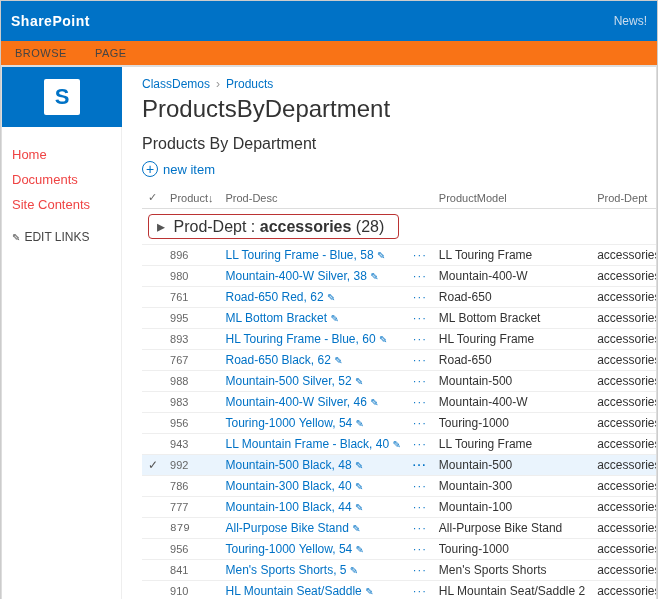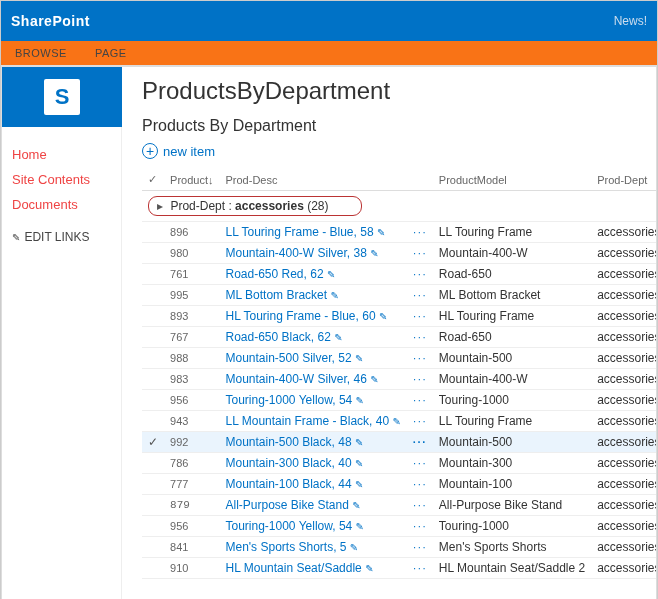--- a/index.html
+++ b/index.html
@@ -181,24 +181,24 @@
     .col-dept { width: 90px; }
 
     
     .group-row td {
       padding: 5px 6px;
       background: white;
     }
     .group-label {
       display: inline-block;
       border: 1.5px solid #b33;
-      border-radius: 9px;
-      padding: 2px 32px 2px 8px;
+      border-radius: 4px;
+      padding: 2px 14px 2px 8px;
       color: #333;
-      font-size: 12px;
+      font-size: 16px;
       font-weight: 500;
       cursor: pointer;
     }
     .group-toggle { color: #555; margin-right: 4px; }
 
     
     .ellipsis {
       color: #0072c6;
       cursor: pointer;
       letter-spacing: 1px;
@@ -248,31 +248,36 @@
   </div>
 
   <div class="main-layout">
 
     <div class="left-panel">
       <div class="logo-area">
         <div class="logo-s">S</div>
       </div>
       <div class="sidebar-nav">
         <a class="sidebar-nav-item">Home</a>
+        <a class="sidebar-nav-item">Documents</a>
         <a class="sidebar-nav-item">Site Contents</a>
-        <a class="sidebar-nav-item">Documents</a>
       </div>
       <div class="sidebar-edit-links">
         <span class="edit-icon">✎</span>
         <span>EDIT LINKS</span>
       </div>
     </div>
 
     <div class="content">
 
+      <div class="breadcrumb">
+        <span class="breadcrumb-link">ClassDemos</span>
+        <span class="breadcrumb-sep">›</span>
+        <span class="breadcrumb-current">Products</span>
+      </div>
 
       <div class="page-title">ProductsByDepartment</div>
 
       <div class="list-title">Products By Department</div>
 
       <div class="new-item-btn">
         <div class="new-item-icon">+</div>
         <span>new item</span>
       </div>
 

